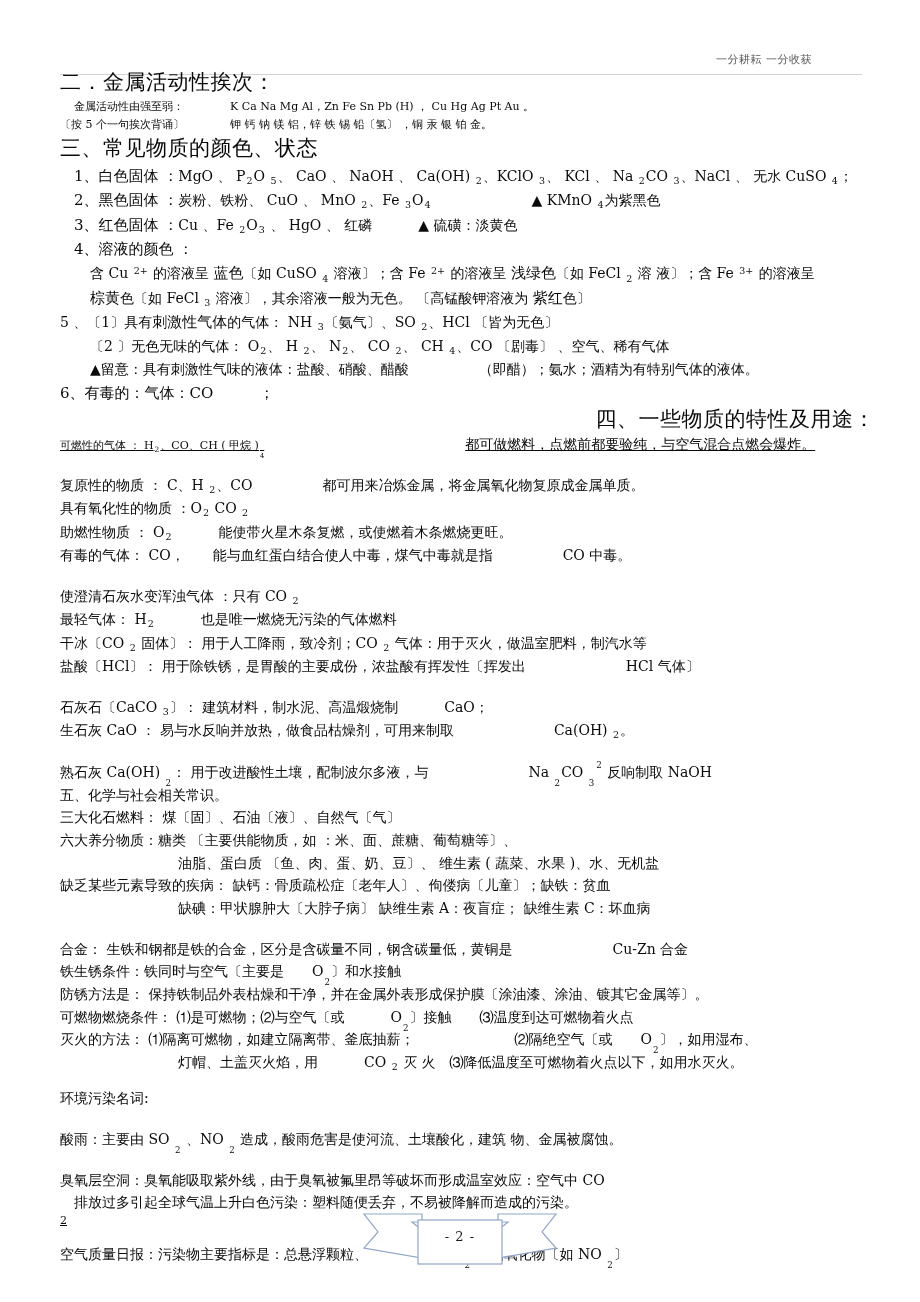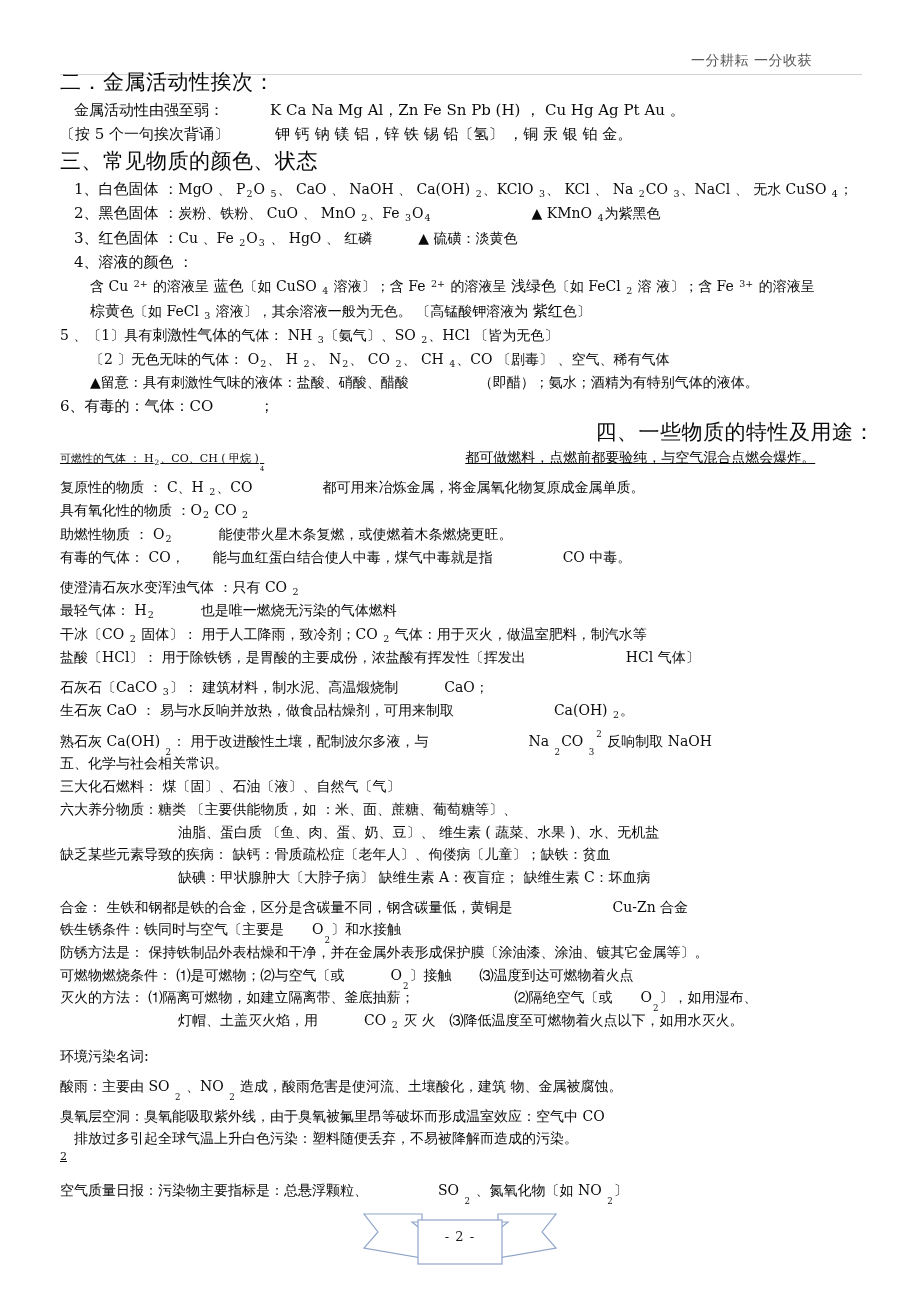--- a/index.html
+++ b/index.html
@@ -28,21 +28,21 @@
     position: absolute;
     left: 60px;
     top: 52px;
     width: 802px;
     height: 26px;
   }
   .header-text {
     position: absolute;
     right: 50px;
     top: 0;
-    font-size: 14px;
+    font-size: 11px;
     color: #585858;
     letter-spacing: 0.5px;
     white-space: nowrap;
   }
   .header-rule {
     position: absolute;
     left: 0;
     right: 0;
     top: 22px;
     border-top: 1px solid #d2d2d2;
@@ -59,29 +59,29 @@
   .h1 {
     font-size: 21px;
     line-height: 1.34;
     letter-spacing: 0.5px;
     margin: 0 0 2px 0;
     white-space: nowrap;
   }
   .h1.tight { margin-bottom: 0; text-align: right; }
 
   .line {
-    font-size: 15px;
+    font-size: 11px;
     line-height: 1.62;
     margin: 0;
     white-space: nowrap;
   }
   .line.lg { font-size: 15px; }
   .line.md { font-size: 14px; }
   .line.sm { font-size: 11px; text-decoration: underline; }
-  .line.gap { margin-top: 7px; }
+  .line.gap { margin-top: 18px; }
   .line.gap2 { margin-top: 13px; }
   .line.tightup { margin-top: -2px; }
 
   .ind1 { padding-left: 14px; }
   .ind2 { padding-left: 30px; }
   .ind4 { padding-left: 118px; }
   .sp1 { display: inline-block; width: 14px; }
   .sp2 { display: inline-block; width: 28px; }
   .sp3 { display: inline-block; width: 46px; }
   .sp4 { display: inline-block; width: 70px; }

